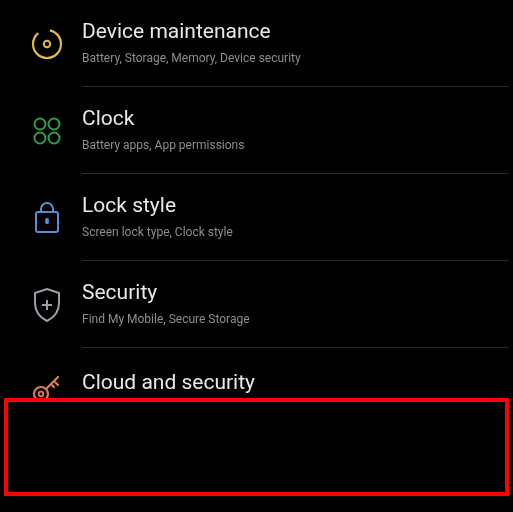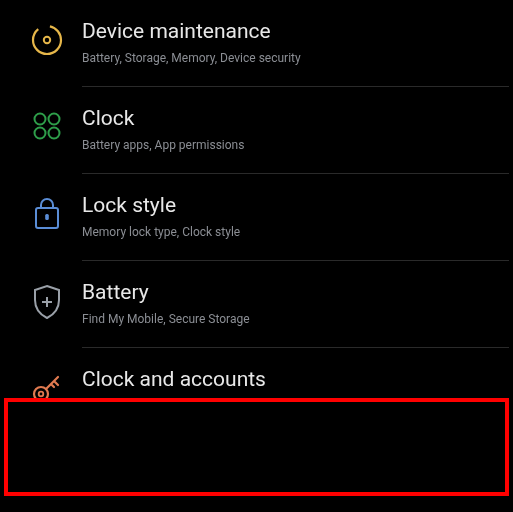--- a/index.html
+++ b/index.html
@@ -1,18 +1,18 @@
 <!DOCTYPE html>
 <html><head>
 <meta charset="utf-8">
 <style>
   * { margin: 0; padding: 0; box-sizing: border-box; }
   html, body { width: 513px; height: 512px; background: #000; font-family: -apple-system, BlinkMacSystemFont, "Segoe UI", Roboto, Arial, sans-serif; overflow: hidden; }
   .settings-list { width: 100%; height: 100%; display: flex; flex-direction: column; }
-  .settings-item { display: flex; align-items: flex-start; padding: 18px 8px 20px 12px; position: relative; }
+  .settings-item { display: flex; align-items: center; padding: 18px 8px 20px 12px; position: relative; }
   .settings-item::after { content: ""; position: absolute; bottom: 0; left: 82px; right: 4px; height: 1px; background: #2a2a2a; }
   .settings-item:last-child::after { display: none; }
   .icon-slot { width: 70px; display: flex; justify-content: center; align-items: flex-start; padding-top: 4px; flex-shrink: 0; }
   .icon-slot svg { display: block; }
   .text-slot { flex: 1; min-width: 0; }
   .item-title { color: #e8e8e8; font-size: 21px; font-weight: 400; line-height: 1.3; margin-bottom: 6px; }
   .item-sub { color: #8b8e94; font-size: 12px; font-weight: 400; line-height: 1.3; white-space: nowrap; overflow: hidden; text-overflow: ellipsis; }
   .highlight-box { position: absolute; border: 4px solid #ff0000; pointer-events: none; left: 4px; right: 4px; top: 398px; height: 98px; }
 </style>
 </head>
@@ -51,46 +51,46 @@
   <div class="settings-item">
     <div class="icon-slot">
       <svg width="32" height="36" viewBox="0 0 32 36">
         <rect x="5" y="12" width="22" height="20" rx="2" fill="none" stroke="#5a8dd6" stroke-width="2"></rect>
         <path d="M10 12 V9 a6 6 0 0 1 12 0 V12" fill="none" stroke="#5a8dd6" stroke-width="2"></path>
         <rect x="14.2" y="18" width="3.6" height="6" rx="1.5" fill="#5a8dd6"></rect>
       </svg>
     </div>
     <div class="text-slot">
       <div class="item-title">Lock style</div>
-      <div class="item-sub">Memory lock type, Clock style</div>
+      <div class="item-sub">Screen lock type, Clock style</div>
     </div>
   </div>
 
   <div class="settings-item">
     <div class="icon-slot">
       <svg width="32" height="38" viewBox="0 0 32 38">
         <path d="M16 3 L28 7 V17 C28 26 22 32 16 35 C10 32 4 26 4 17 V7 Z" fill="none" stroke="#9aa0a8" stroke-width="2"></path>
         <line x1="16" y1="14" x2="16" y2="24" stroke="#9aa0a8" stroke-width="2"></line>
         <line x1="11" y1="19" x2="21" y2="19" stroke="#9aa0a8" stroke-width="2"></line>
       </svg>
     </div>
     <div class="text-slot">
-      <div class="item-title">Battery</div>
+      <div class="item-title">Security</div>
       <div class="item-sub">Find My Mobile, Secure Storage</div>
     </div>
   </div>
 
   <div class="settings-item">
     <div class="icon-slot">
       <svg width="36" height="36" viewBox="0 0 36 36">
         <circle cx="12" cy="24" r="7" fill="none" stroke="#e07a50" stroke-width="2.2"></circle>
         <circle cx="12" cy="24" r="2.3" fill="none" stroke="#e07a50" stroke-width="1.8"></circle>
         <path d="M17 19 L29 7 M25 11 L29 15 M22 14 L25 17" fill="none" stroke="#e07a50" stroke-width="2.2" stroke-linecap="round"></path>
       </svg>
     </div>
     <div class="text-slot">
-      <div class="item-title">Clock and accounts</div>
+      <div class="item-title">Cloud and security</div>
     </div>
   </div>
 
 </div>
 
 <div class="highlight-box"></div>
 
 </body></html>

